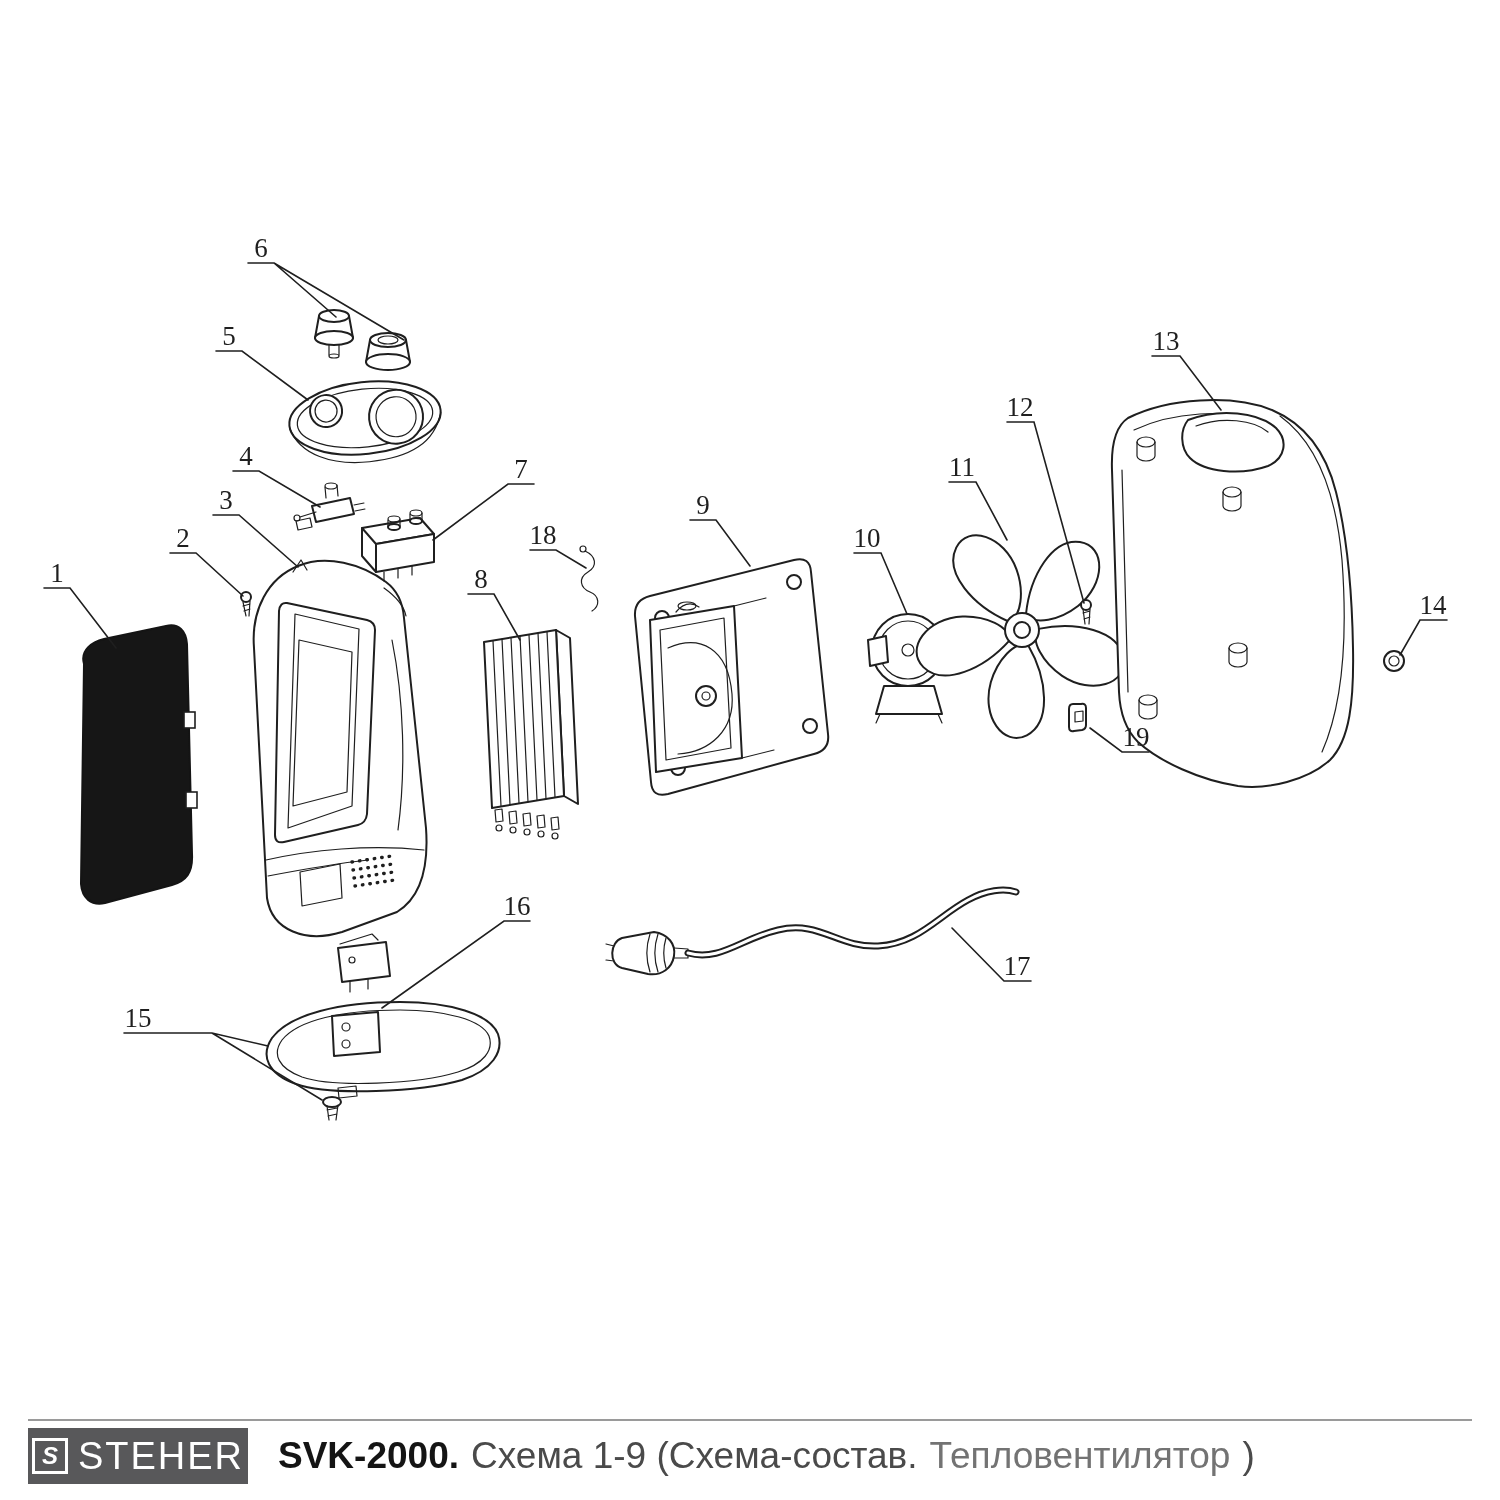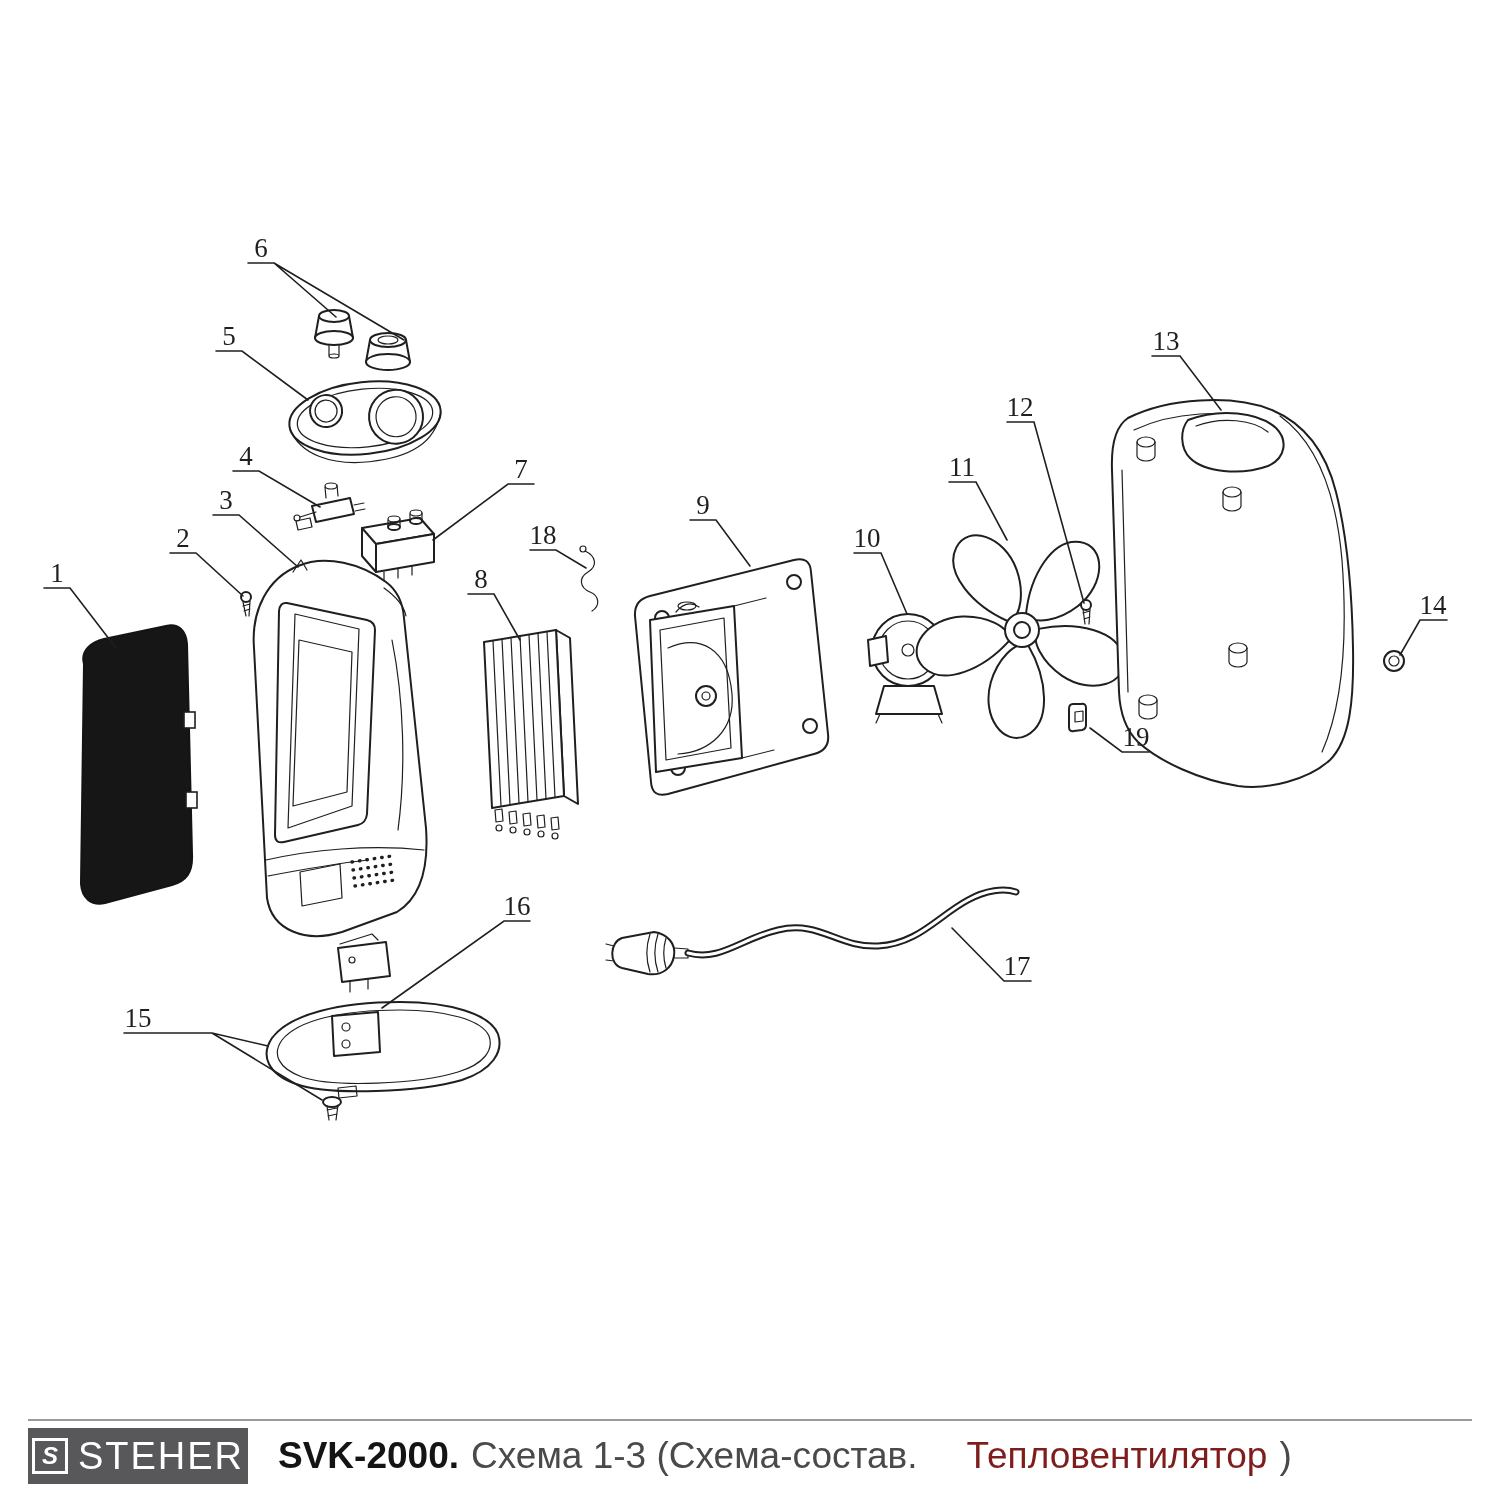--- a/index.html
+++ b/index.html
@@ -19,21 +19,21 @@
   .co  {font-family:"Liberation Serif",serif;font-size:27px;fill:#1f1f1f;text-anchor:middle;}
   
   .footer-rule{position:absolute;left:28px;right:28px;top:1419px;height:2px;background:#9a9a9a;}
   .footer-row{position:absolute;left:28px;top:1427px;right:28px;height:58px;display:flex;align-items:center;gap:30px;}
   .logo{background:#58585a;color:#ffffff;height:56px;width:220px;display:flex;align-items:center;justify-content:center;gap:10px;flex:0 0 auto;}
   .logo-icon{width:30px;height:30px;border:3px solid #ffffff;display:flex;align-items:center;justify-content:center;
              font-weight:bold;font-style:italic;font-size:24px;line-height:1;}
   .logo-text{font-size:38px;font-weight:normal;letter-spacing:2px;}
   .caption{display:flex;align-items:baseline;gap:12px;font-size:37px;color:#4a4a4a;white-space:nowrap;}
   .cap-model{font-weight:bold;color:#141414;}
-  .cap-product{color:#7f1d1d;margin-left:37px;}
+  .cap-product{color:#737373;}
 </style>
 </head>
 <body>
 
 <div class="stage">
 <svg width="1500" height="1415" viewBox="0 0 1500 1415" xmlns="http://www.w3.org/2000/svg">
 
   <g>
     <path class="dark" d="M84,664 C80,650 92,642 104,639 L166,626 C179,623 186,631 187,644 L192,854 C193,873 186,881 172,885 L105,903 C91,906 82,898 81,884 Z"></path>
     <rect x="184" y="712" width="11" height="16" fill="#ffffff" stroke="#1f1f1f" stroke-width="1.6"></rect>
@@ -264,17 +264,17 @@
 <div class="footer-rule"></div>
 <div class="footer-row">
   <div class="logo">
     <span class="logo-icon">
         <span>S</span>
       </span>
     <span class="logo-text">STEHER</span>
   </div>
   <div class="caption">
     <span class="cap-model">SVK-2000.</span>
-    <span class="cap-scheme">Схема 1-3 (Схема-состав.</span>
+    <span class="cap-scheme">Схема 1-9 (Схема-состав.</span>
     <span class="cap-product">Тепловентилятор</span>
     <span class="cap-close">)</span>
   </div>
 </div>
 
 </body></html>

